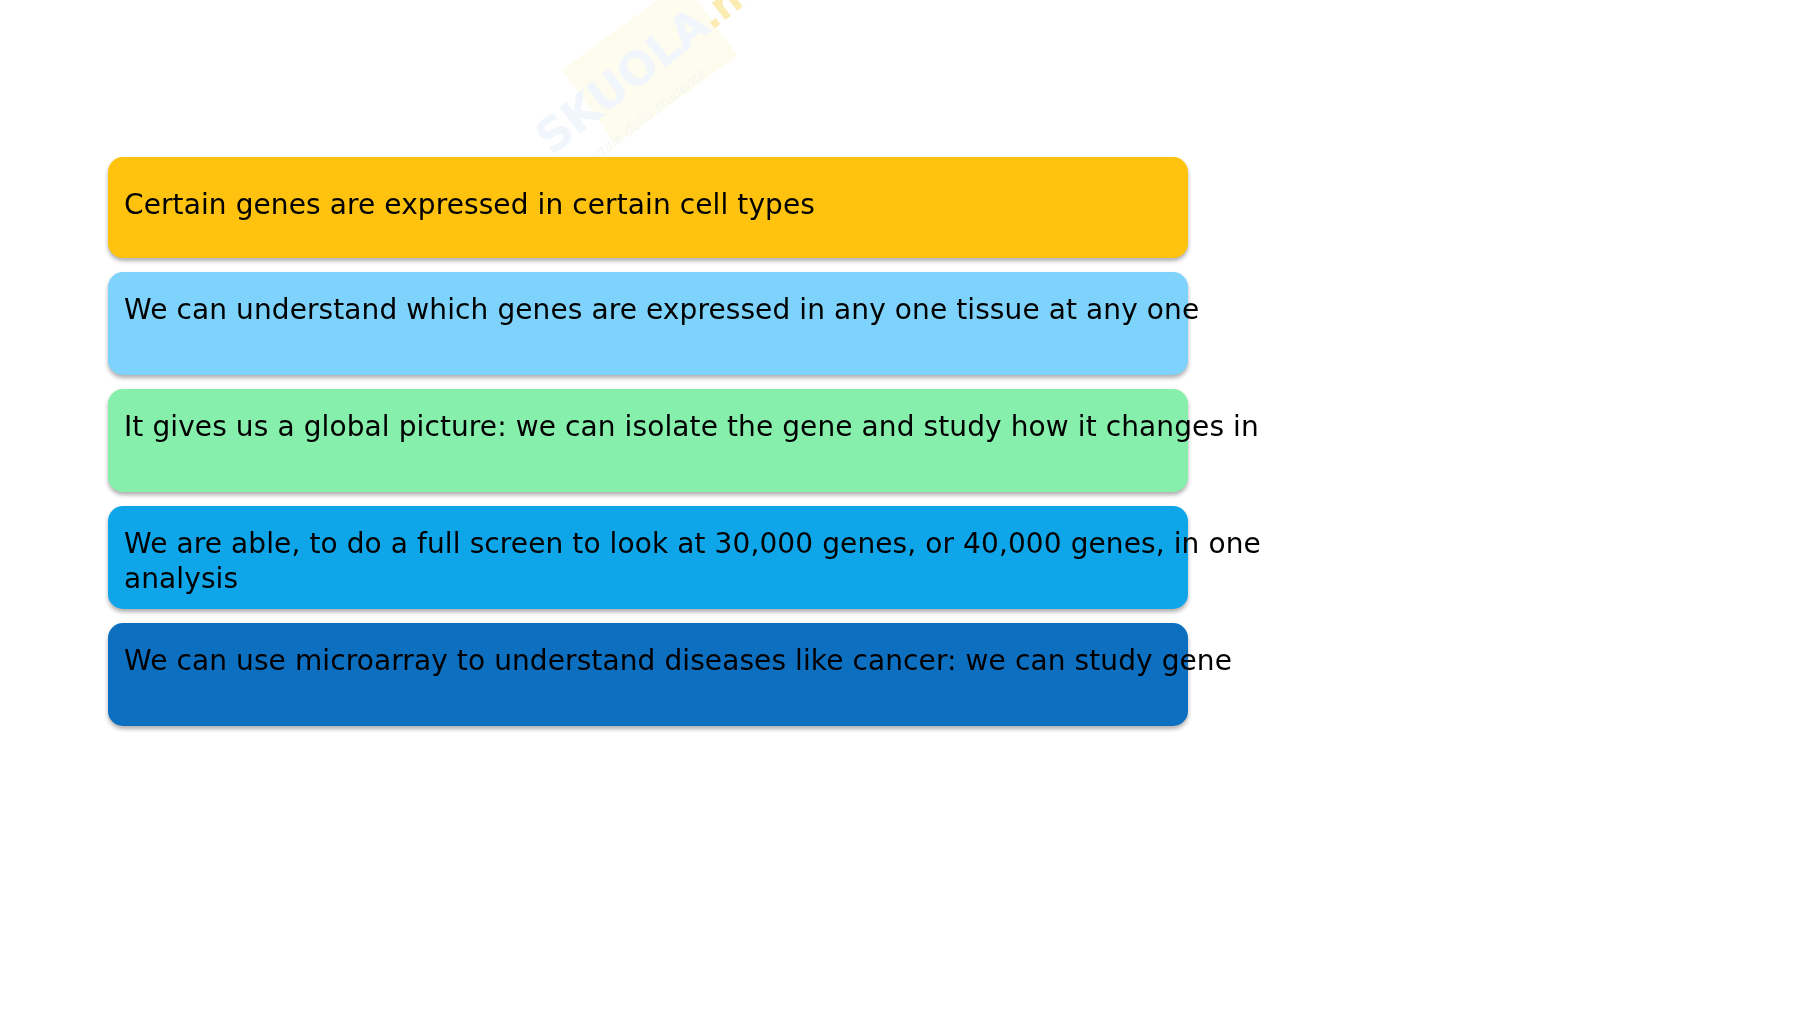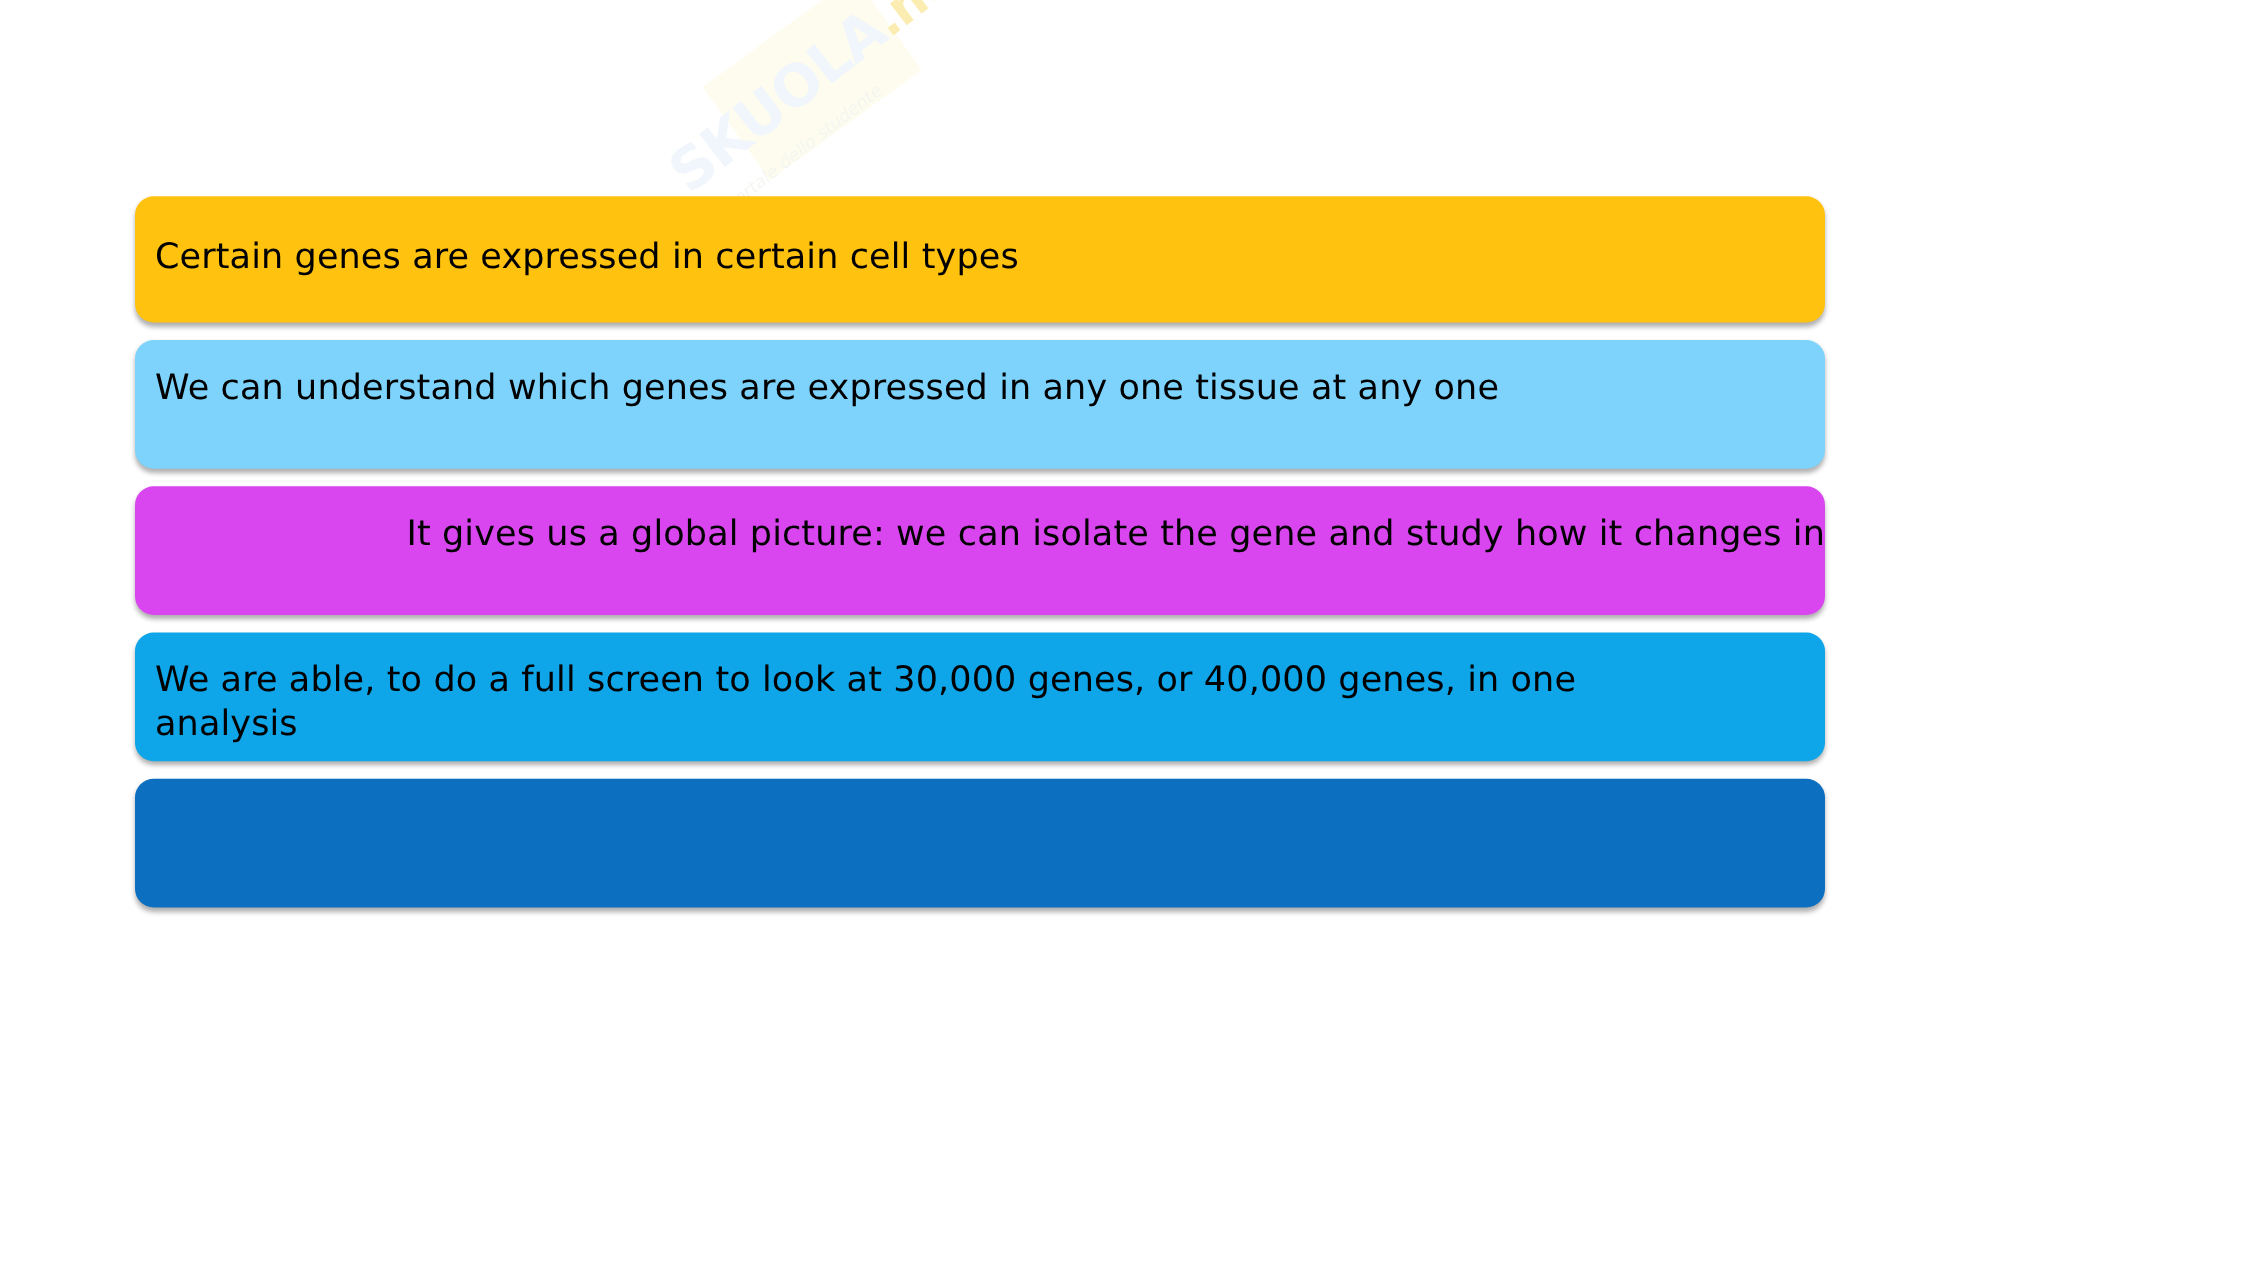--- a/index.html
+++ b/index.html
@@ -76,21 +76,21 @@
 
   
   .bars {
     position: absolute;
     left: 108px;
     top: 157px;
     width: 1352px;
   }
   .bar {
     position: relative;
-    width: 1352px;
+    width: 1080px;
     border-radius: 15px;
     box-sizing: border-box;
     padding: 0 0 0 16px;
     margin-bottom: 14px;
     box-shadow: 0 3px 4px rgba(0,0,0,0.32);
     display: flex;
     flex-direction: column;
     justify-content: center;
   }
   .bar.one-line {
@@ -127,26 +127,27 @@
   <div class="bars">
 
     <div class="bar one-line" style="background-color: rgb(255, 194, 14);">
       <div class="bar-text">Certain genes are expressed in certain cell types</div>
     </div>
 
     <div class="bar two-line" style="background-color: #7dd3fc;">
       <div class="bar-text">We can understand which genes are expressed in any one tissue at any one</div>
     </div>
 
-    <div class="bar two-line" style="background-color: #d946ef; align-items: flex-end;">
+    <div class="bar two-line" style="background-color: #86efac;">
       <div class="bar-text">It gives us a global picture: we can isolate the gene and study how it changes in</div>
     </div>
 
     <div class="bar two-line" style="background-color: #0ea5e9;">
       <div class="bar-text">We are able, to do a full screen to look at 30,000 genes, or 40,000 genes, in one</div>
       <div class="bar-text">analysis</div>
     </div>
 
     <div class="bar two-line" style="background-color: rgb(12, 111, 192);">
+      <div class="bar-text">We can use microarray to understand diseases like cancer: we can study gene</div>
     </div>
 
   </div>
 </div>
 
 </body></html>

